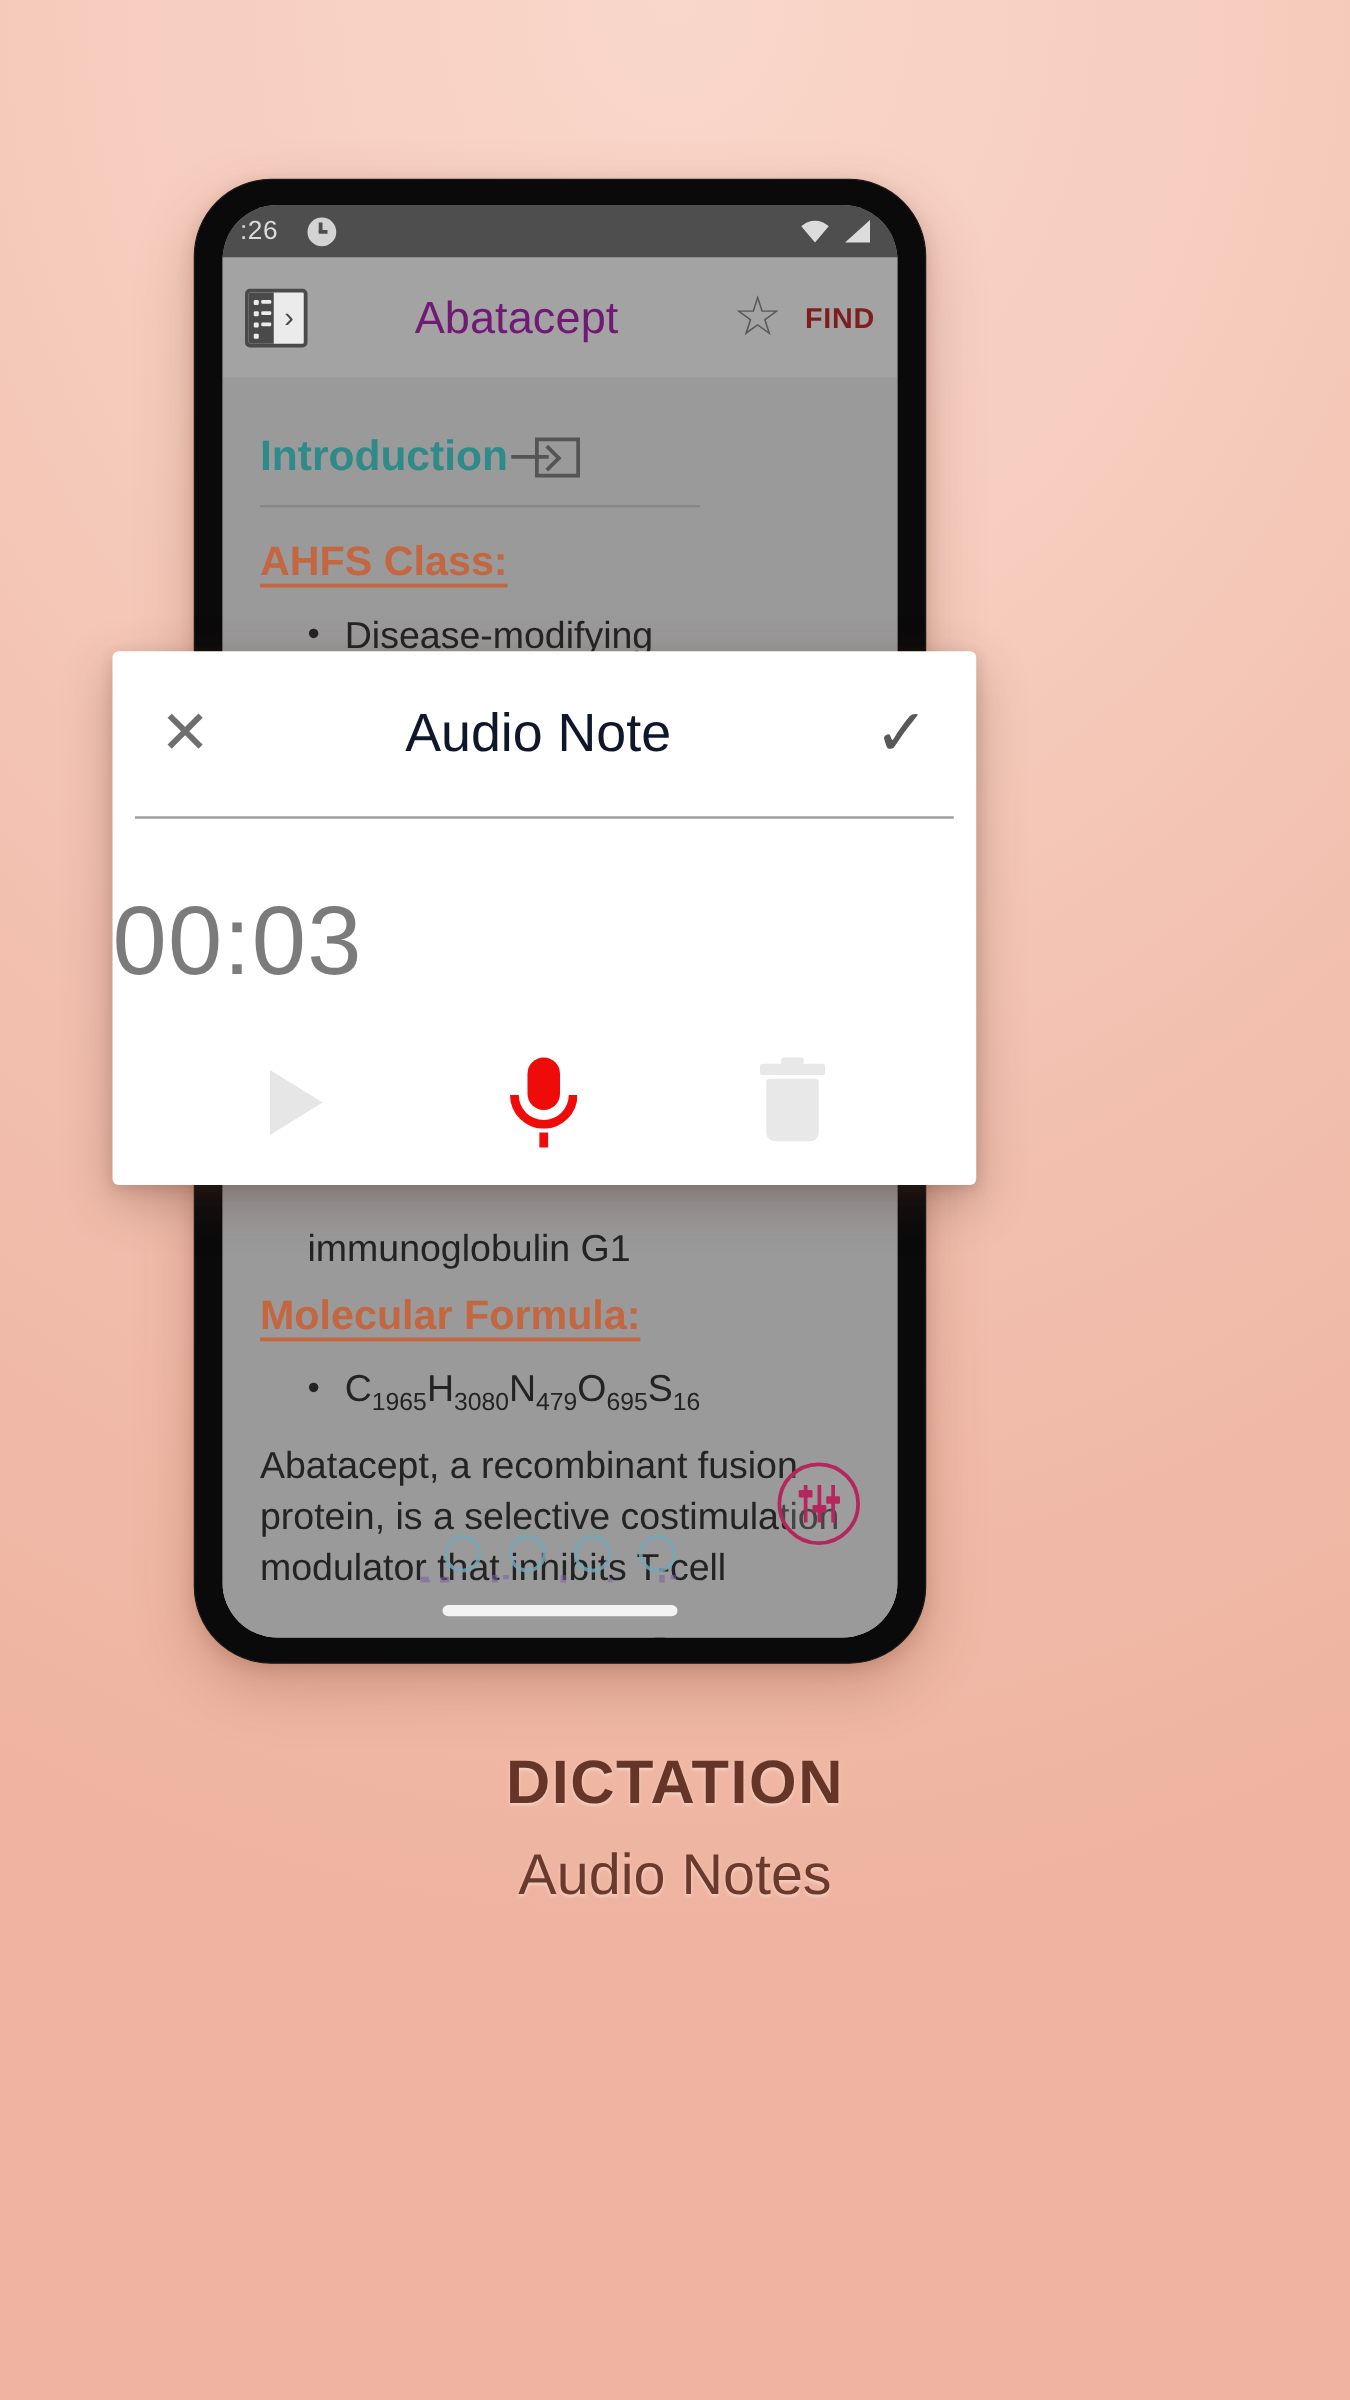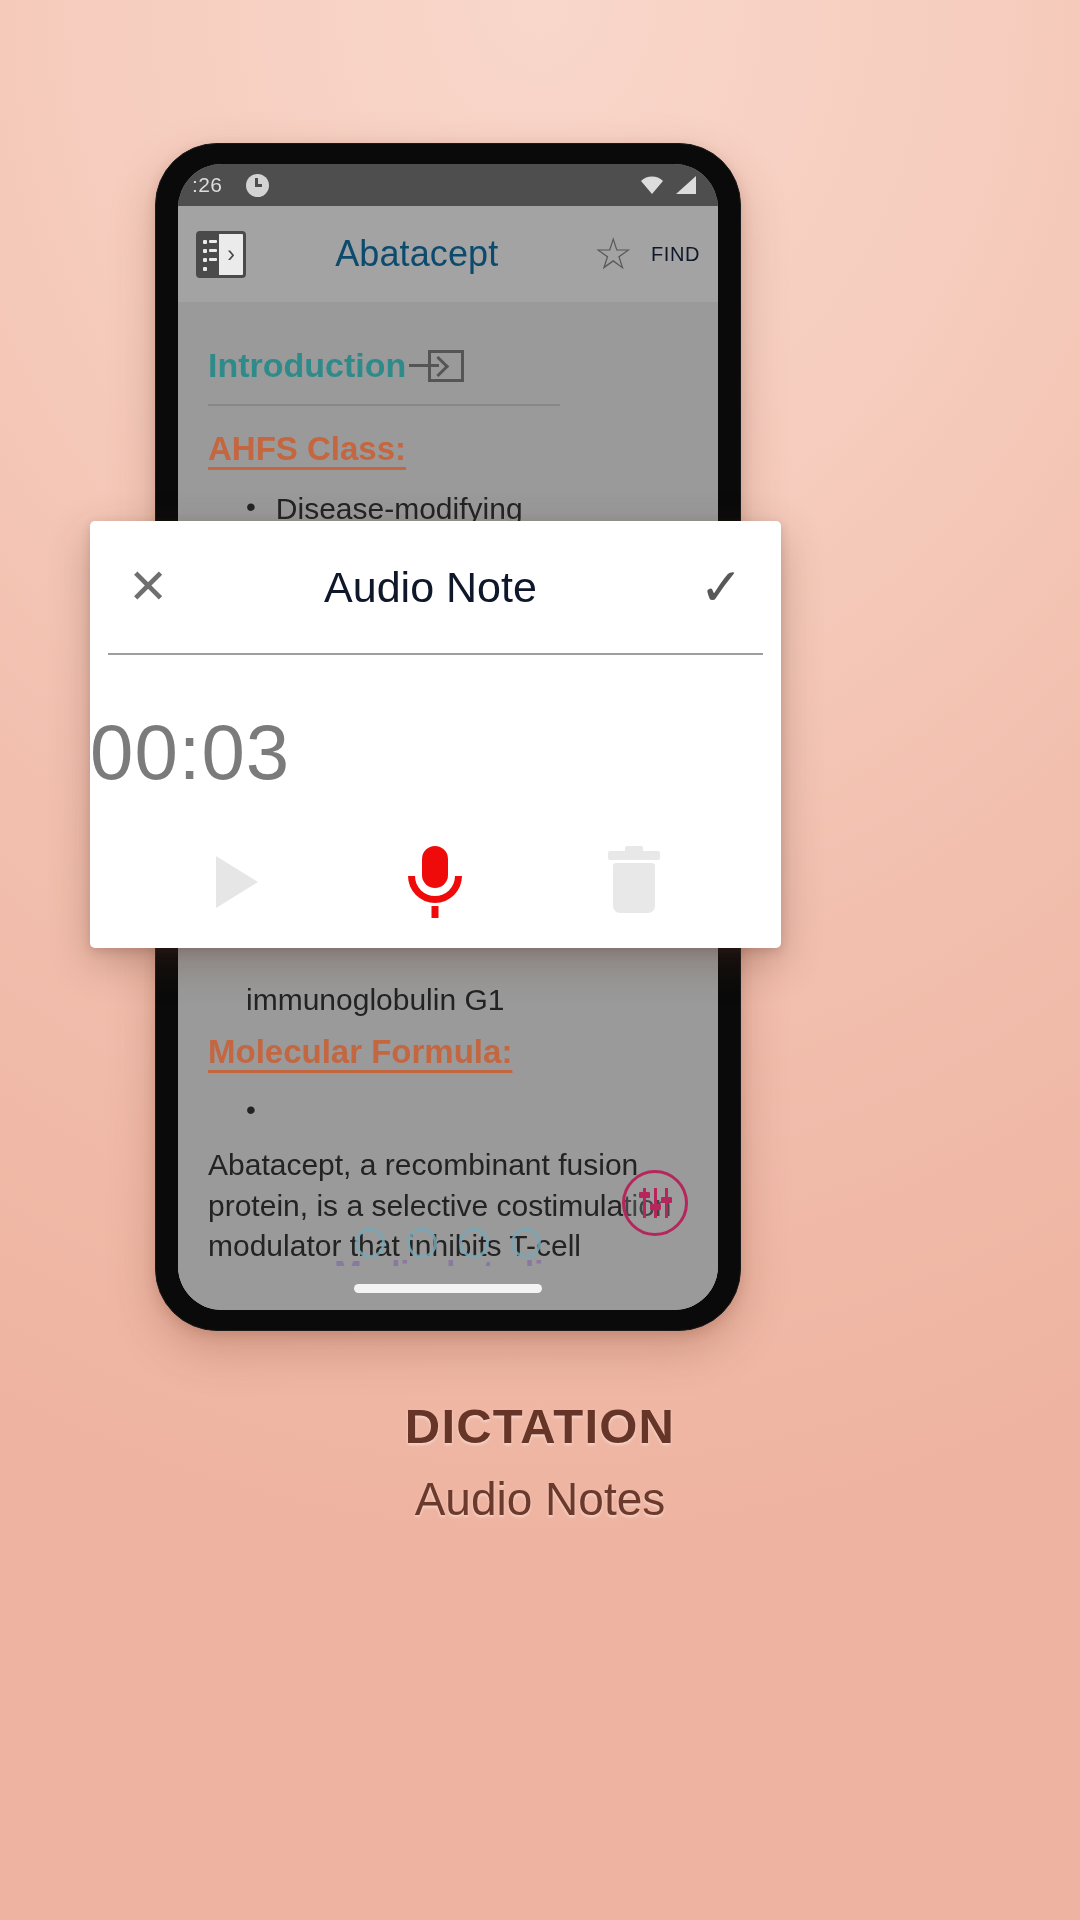--- a/index.html
+++ b/index.html
@@ -39,24 +39,24 @@
   }
   #menu-icon{ width:50px; height:47px; border:3px solid #4a4a4a; border-radius:4px;
     position:relative; background:#ebebeb; flex:0 0 auto;}
   #menu-icon .mleft{ position:absolute; left:0; top:0; bottom:0; width:20px; background:#4a4a4a;}
   #menu-icon .mdots{ position:absolute; left:4px; top:6px; }
   #menu-icon .mdots i{ display:block; width:4px;height:4px;background:#ebebeb;margin-bottom:5px;border-radius:1px;}
   #menu-icon .mlines{ position:absolute; left:10px; top:6px; }
   #menu-icon .mlines i{ display:block; width:8px;height:3px;background:#ebebeb;margin-bottom:6px;border-radius:1px;}
   #menu-icon .chev{ position:absolute; right:8px; top:50%; transform:translateY(-50%);
     font-size:23px; color:#4a4a4a; line-height:1; font-weight:400;}
-  #app-title{ flex:1; text-align:center; font-size:36px; color:#0c4a6e; font-weight:400;
+  #app-title{ flex:1; text-align:center; font-size:36px; color:#701a75; font-weight:400;
     margin-left:-6px; letter-spacing:.1px;}
   #star-icon{ margin-right:18px; font-size:44px; color:#585858; line-height:1; }
-  #find-btn{ font-size:20px; color:#0f172a; letter-spacing:.6px; font-weight:400; padding-right:2px;}
+  #find-btn{ font-size:23px; color:#7f1d1d; letter-spacing:.6px; font-weight:700; padding-right:2px;}
   
   #doc-content{ background:#9a9a9a; padding:42px 30px 0 30px; color:#2b2b2b;
     font-size:30px; line-height:1.28; }
   .sec-head{ color:#2f8a8a; font-size:34px; font-weight:700; display:flex; align-items:center; gap:22px;}
   .sec-head .ext{ display:inline-block; width:36px;height:32px;border:3px solid #555; position:relative;}
   .sec-head .ext:after{content:"";position:absolute;left:-22px;top:11px;width:30px;height:3px;background:#555;}
   .sec-head .ext:before{content:"";position:absolute;left:0px;top:6px;width:12px;height:12px;
     border-top:3px solid #555;border-right:3px solid #555;transform:rotate(45deg);}
   .hr-under{ height:2px; background:#888; width:352px; margin:16px 0 22px 0; }
   .sub-head{ color:#c4663f; font-size:33px; font-weight:700; text-decoration:underline;
@@ -179,20 +179,21 @@
       <div style="height:408px"></div>
 
       <div class="bullet">
         <span>immunoglobulin G1</span>
       </div>
 
       <div class="sub-head" style="margin-top:12px">Molecular Formula:</div>
 
       <div class="bullet">
         <span class="dot">•</span>
+        <span>C<sub>1965</sub>H<sub>3080</sub>N<sub>479</sub>O<sub>695</sub>S<sub>16</sub></span>
       </div>
 
       <div class="para">Abatacept, a recombinant fusion protein, is a selective costimulation modulator that inhibits T-cell activation and is a biologic disease-modifying antirheumatic drug</div>
     </div>
 
     <div id="page-dots">
       <span></span>
       <span></span>
       <span></span>
       <span></span>

